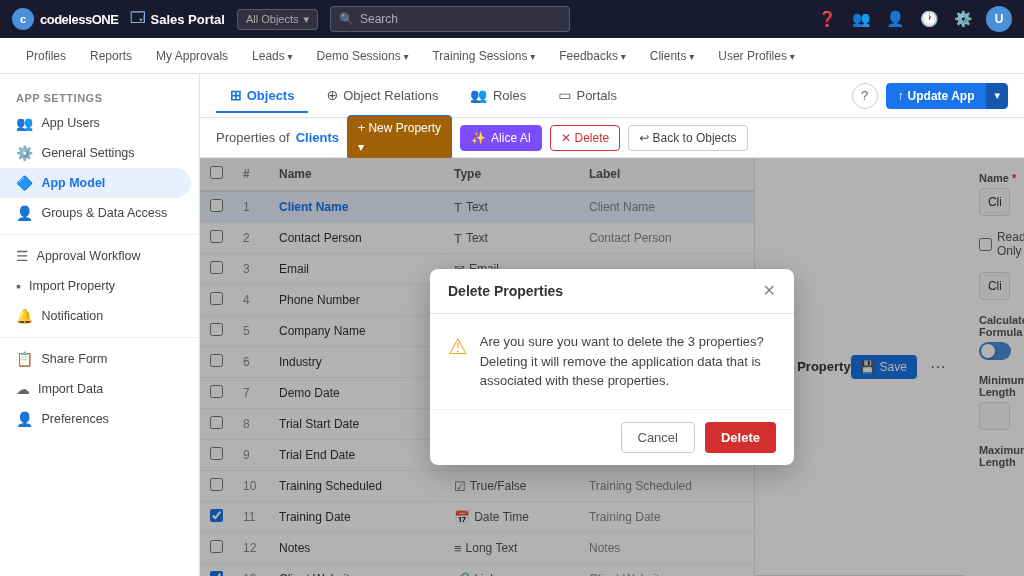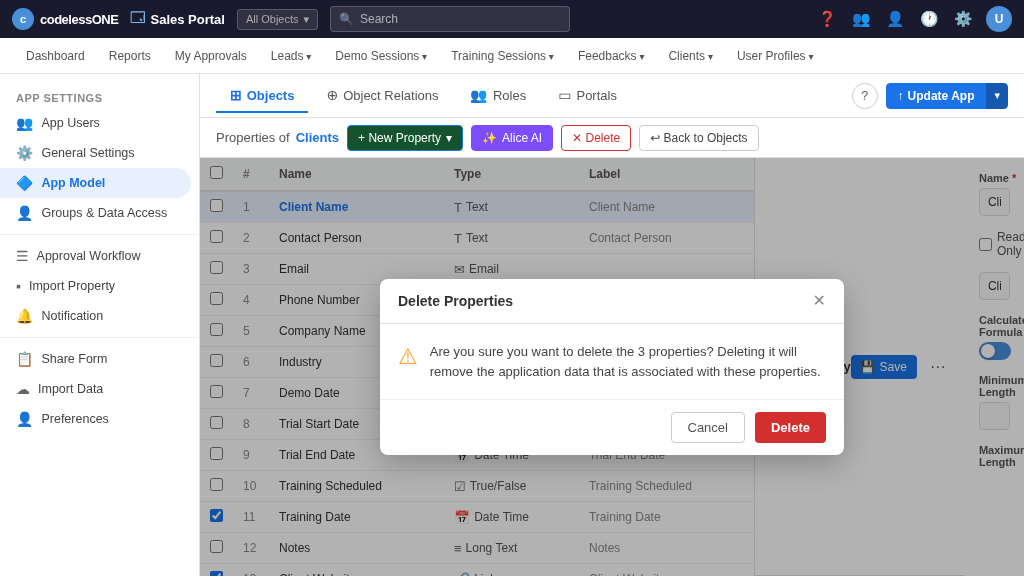--- a/index.html
+++ b/index.html
@@ -148,21 +148,21 @@
       display: flex;
       gap: 5px;
       padding: 5px 10px;
       border: 1px solid #ccc;
       border-radius: 4px;
       font-size: 12px;
       cursor: pointer;
       background: white;
       color: #444;
     }
-    .toolbar-btn.primary { background: #14532d; color: white; border-color: #1a73e8; }
+    .toolbar-btn.primary { background: #a16207; color: white; border-color: #1a73e8; flex-direction: column; }
     .toolbar-btn.danger { color: #d32f2f; border-color: #d32f2f; }
     .toolbar-btn.alice { background: #7c4dff; color: white; border-color: #7c4dff; }
 
     
     .table-area { flex: 1; overflow-y: auto; background: white; position: relative; }
     table { width: 100%; border-collapse: collapse; }
     thead th {
       background: #f8f9fa;
       border-bottom: 2px solid #e0e0e0;
       padding: 8px 10px;
@@ -227,21 +227,21 @@
       background: rgba(0,0,0,0.3);
       display: flex;
       align-items: center;
       justify-content: center;
       z-index: 100;
     }
     .modal {
       background: white;
       border-radius: 8px;
       box-shadow: 0 8px 32px rgba(0,0,0,0.25);
-      width: 464px;
+      width: 364px;
       padding: 0;
       overflow: hidden;
     }
     .modal-header {
       display: flex;
       align-items: center;
       justify-content: space-between;
       padding: 14px 18px;
       border-bottom: 1px solid #e0e0e0;
     }
@@ -303,21 +303,21 @@
     <div class="nav-icon">❓</div>
     <div class="nav-icon">👥</div>
     <div class="nav-icon">👤</div>
     <div class="nav-icon">🕐</div>
     <div class="nav-icon">⚙️</div>
     <div class="avatar">U</div>
   </div>
 </div>
 
 <div class="sub-nav">
-  <div class="sub-nav-item">Dashboard</div>
+  <div class="sub-nav-item">Profiles</div>
   <div class="sub-nav-item">Reports</div>
   <div class="sub-nav-item">My Approvals</div>
   <div class="sub-nav-item with-arrow">Leads</div>
   <div class="sub-nav-item with-arrow">Demo Sessions</div>
   <div class="sub-nav-item with-arrow">Training Sessions</div>
   <div class="sub-nav-item with-arrow">Feedbacks</div>
   <div class="sub-nav-item with-arrow">Clients</div>
   <div class="sub-nav-item with-arrow">User Profiles</div>
 </div>
 

